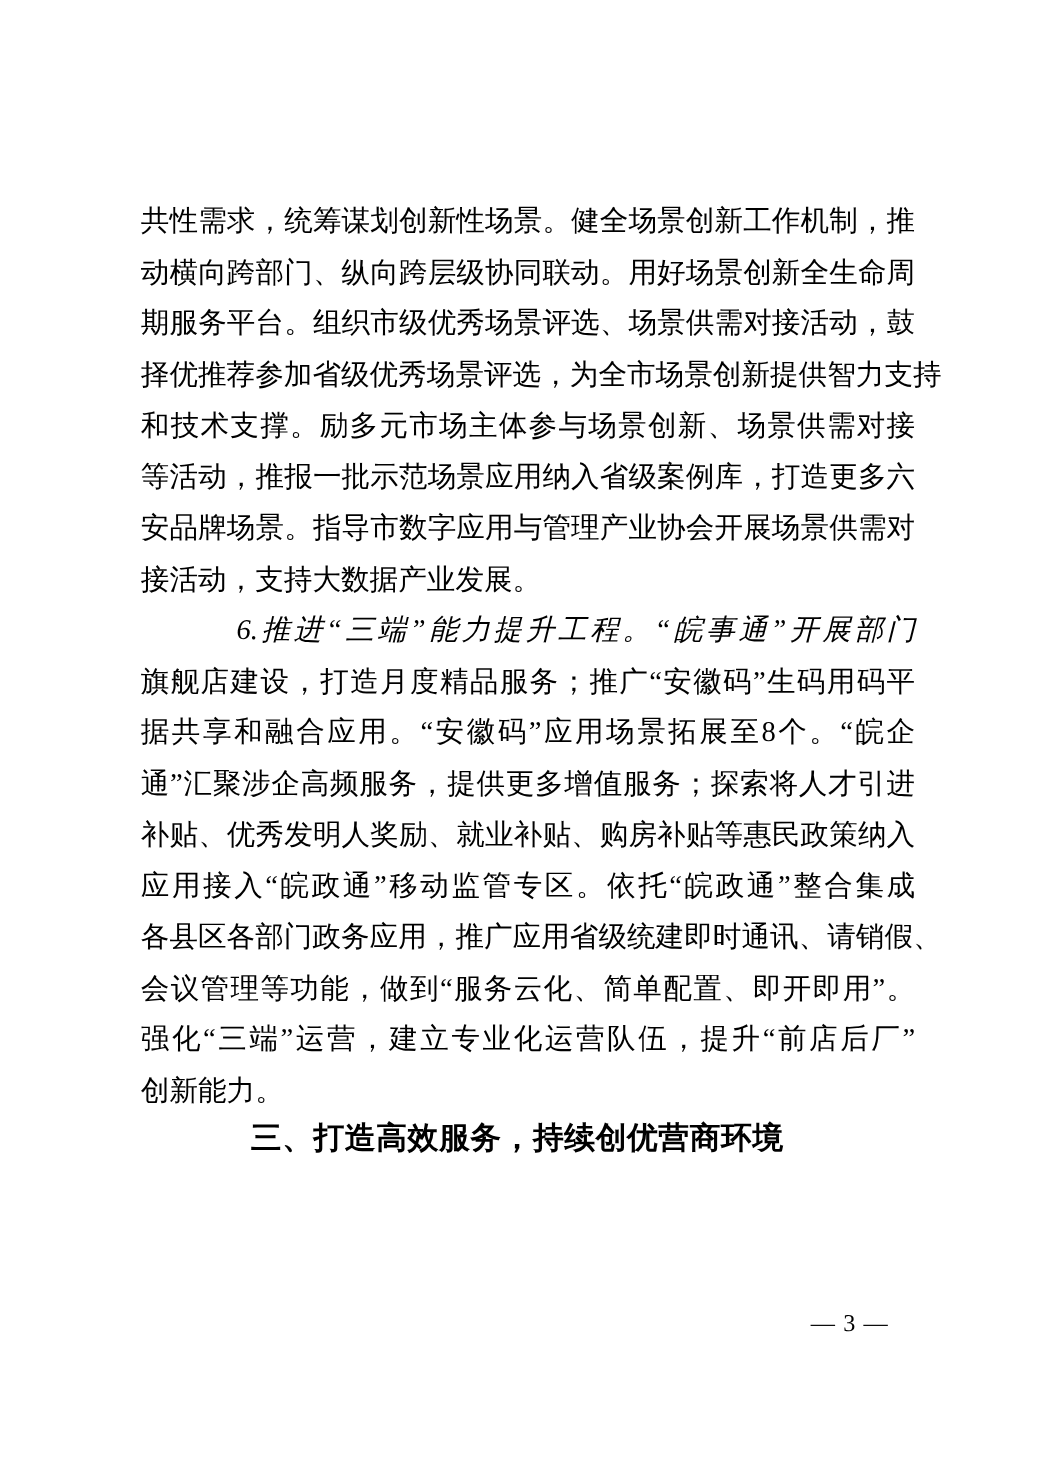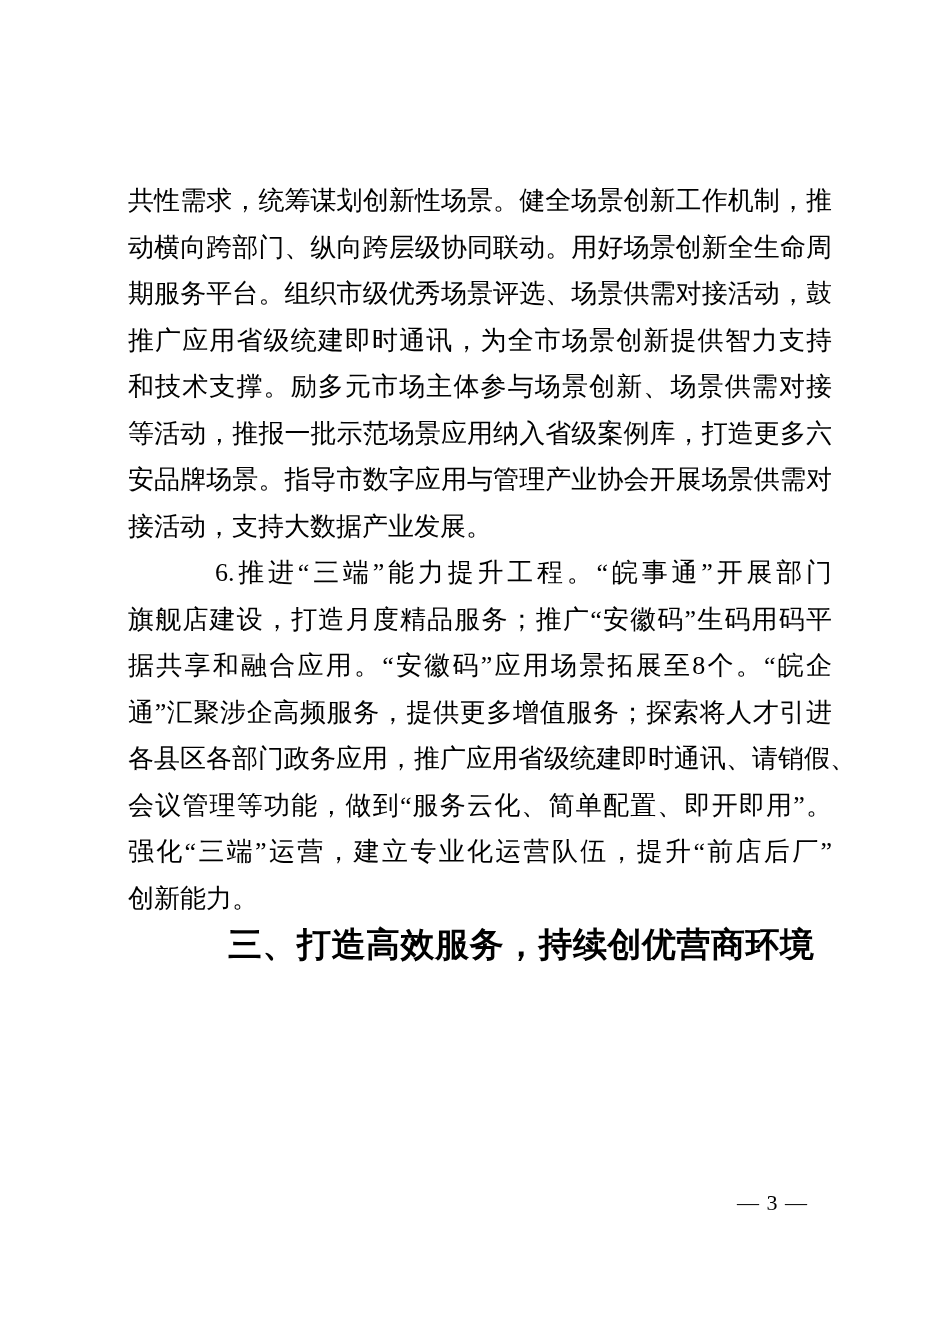--- a/index.html
+++ b/index.html
@@ -29,23 +29,23 @@
     text-align-last: justify;
     text-justify: inter-ideograph;
     white-space: nowrap;
     letter-spacing: 0;
   }
   .line.last {
     text-align-last: left;
     white-space: normal;
   }
   .section-heading {
-    font-family: Liberation Serif, serif;
+    font-family: Liberation Mono, monospace;
     font-weight: 700;
-    font-size: 34px;
+    font-size: 28px;
     line-height: 46.5px;
     padding-left: 100px;
     letter-spacing: 0.5px;
     white-space: nowrap;
   }
   .page-number {
     position: absolute;
     top: 1190px;
     right: 142px;
     font-size: 22px;
@@ -56,29 +56,31 @@
 </style>
 </head>
 <body>
 
 <div class="page">
   <div class="body-text">
 
   <div class="line">共性需求，统筹谋划创新性场景。健全场景创新工作机制，推</div>
       <div class="line">动横向跨部门、纵向跨层级协同联动。用好场景创新全生命周</div>
       <div class="line">期服务平台。组织市级优秀场景评选、场景供需对接活动，鼓</div>
-      <div class="line">推广应用省级统建即时通讯，为全市场景创新提供智力支持</div>
+      <div class="line">择优推荐参加省级优秀场景评选，为全市场景创新提供智力支持</div>
       <div class="line">和技术支撑。励多元市场主体参与场景创新、场景供需对接</div>
       <div class="line">等活动，推报一批示范场景应用纳入省级案例库，打造更多六</div>
       <div class="line">安品牌场景。指导市数字应用与管理产业协会开展场景供需对</div>
       <div class="line last">接活动，支持大数据产业发展。</div>
-      <div class="line" style="padding-left: 87px;">6.推进“三端”能力提升工程。“皖事通”开展部门</div>
+      <div class="line" style="padding-left: 87px; font-style: italic;">6.推进“三端”能力提升工程。“皖事通”开展部门</div>
       <div class="line">旗舰店建设，打造月度精品服务；推广“安徽码”生码用码平</div>
       <div class="line">据共享和融合应用。“安徽码”应用场景拓展至8个。“皖企</div>
       <div class="line">通”汇聚涉企高频服务，提供更多增值服务；探索将人才引进</div>
+      <div class="line">补贴、优秀发明人奖励、就业补贴、购房补贴等惠民政策纳入</div>
+      <div class="line">应用接入“皖政通”移动监管专区。依托“皖政通”整合集成</div>
       <div class="line">各县区各部门政务应用，推广应用省级统建即时通讯、请销假、</div>
       <div class="line">会议管理等功能，做到“服务云化、简单配置、即开即用”。</div>
       <div class="line">强化“三端”运营，建立专业化运营队伍，提升“前店后厂”</div>
       <div class="line last">创新能力。</div>
       <div class="section-heading">三、打造高效服务，持续创优营商环境</div>
     </div>
   <div class="page-number">— 3 —</div>
 </div>
 
 </body></html>

